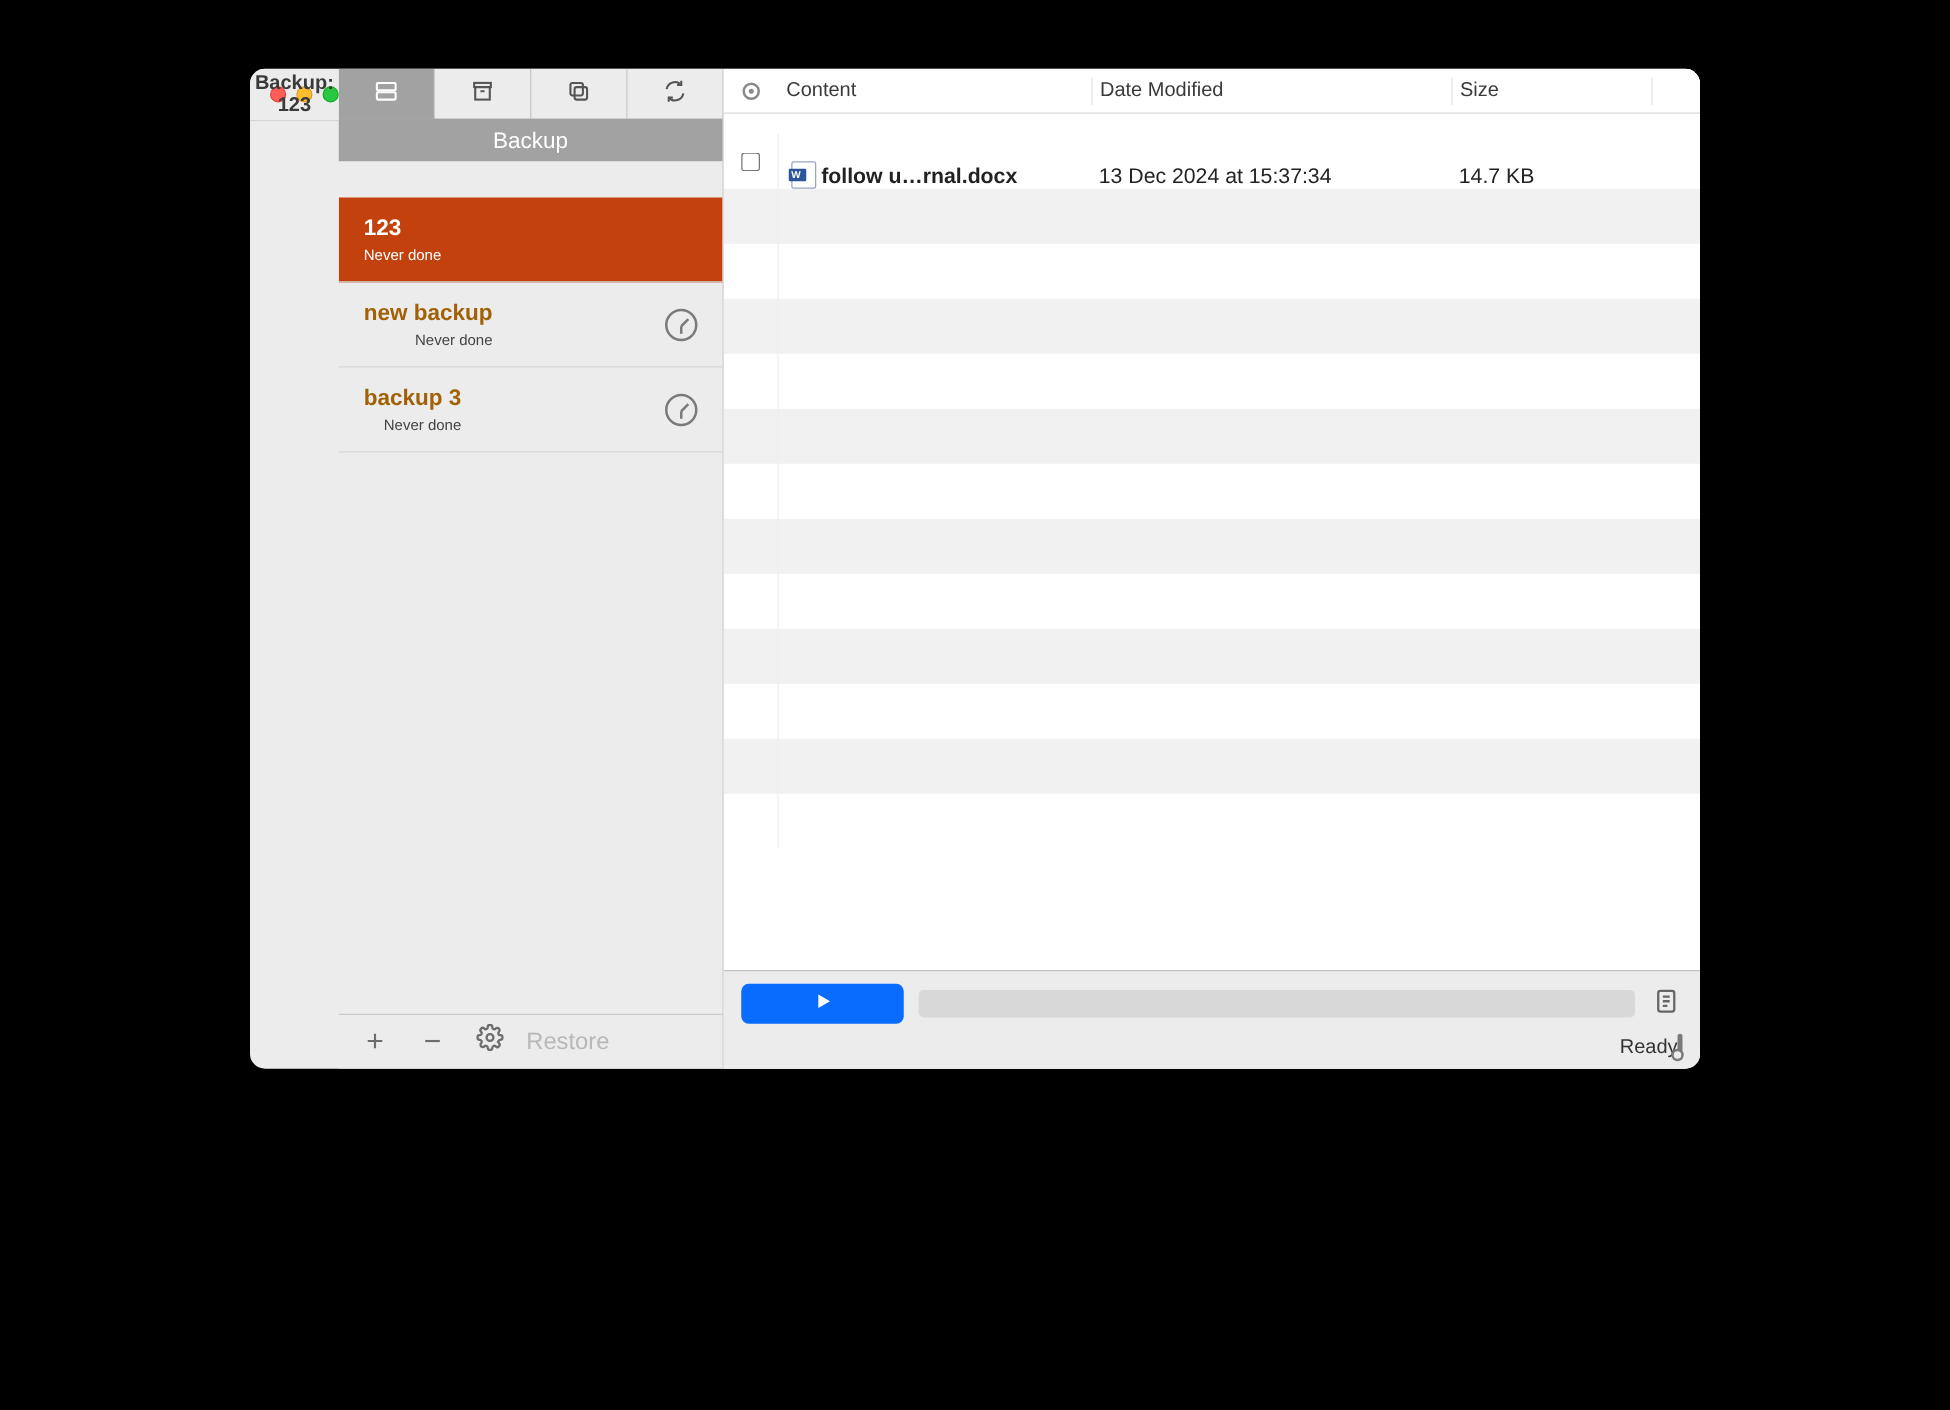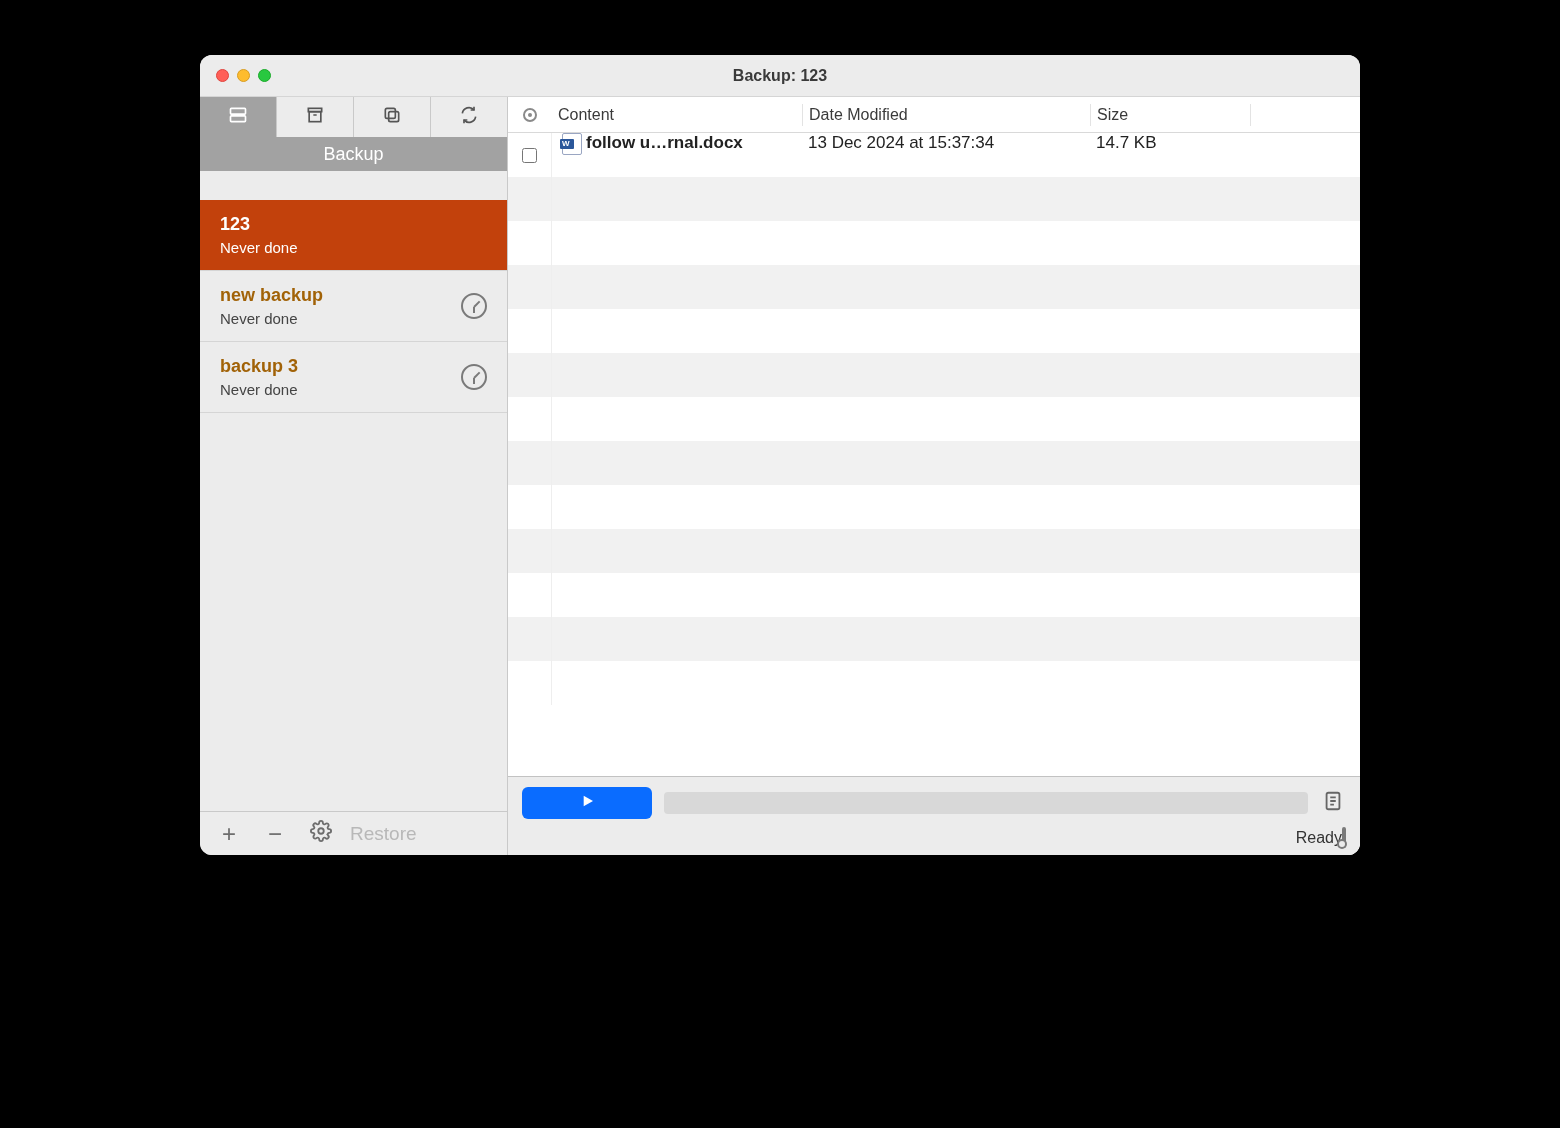--- a/index.html
+++ b/index.html
@@ -16,21 +16,21 @@
     height: 940px;
     padding: 55px;
   }
   .window {
     width: 1160px;
     height: 800px;
     background: #ececec;
     border-radius: 12px;
     box-shadow: 0 20px 60px rgba(0,0,0,0.6), 0 0 0 1px rgba(0,0,0,0.1);
     display: flex;
-    flex-direction: column;
+    flex-direction: row;
     overflow: hidden;
   }
 
   
   .titlebar {
     height: 42px;
     background: #ececec;
     display: flex;
     align-items: center;
     position: relative;
@@ -76,21 +76,21 @@
     text-align:center;
   }
   .backup-list { flex:1; overflow:auto; }
   .backup-item {
     padding: 14px 20px 14px 20px;
     border-bottom:1px solid #d5d5d5;
     display:flex; align-items:center; justify-content:space-between;
     cursor:default;
   }
   .backup-item .txt .name{ font-size:18px; font-weight:700; color:#a16207;}
-  .backup-item .txt .sub{ font-size:15px; color:#444; margin-top:4px;}
+  .backup-item .txt .sub{ font-size:12px; color:#444; margin-top:4px;text-align:right;}
   .backup-item.selected { background:#c2410c;margin-top:29px; }
   .backup-item.selected .name,
   .backup-item.selected .sub { color:#fff; }
   .clockicon {
     width:26px;height:26px;border:2px solid #7a7a7a;border-radius:50%;
     position:relative;
   }
   .clockicon::before,.clockicon::after{
     content:"";position:absolute;background:#7a7a7a;left:50%;top:50%;
     transform-origin:left center;
@@ -100,35 +100,35 @@
 
   .sidebar-footer{
     height:44px; border-top:1px solid #c9c9c9;
     display:flex; align-items:center; gap:0; padding:0 6px;
   }
   .sf-btn{ width:46px; height:38px; display:flex;align-items:center;justify-content:center;
     color:#6d6d6d; font-size:24px; }
   .sf-restore{ font-size:19px; color:#b8b8b8; margin-left:6px;}
 
   
-  .main { flex:1; display:flex; flex-direction:column; background:#fff; min-width:0;}
+  .main { flex:1; display:flex; flex-direction:column; background:#fff; min-width:0;gap:16px;}
   .col-headers{
     height:36px; display:flex; align-items:center;
     border-bottom:1px solid #d9d9d9; background:#fff;
     font-size:16px; color:#3a3a3a;
   }
   .col-headers .c-radio{width:44px;display:flex;justify-content:center;}
   .col-headers .c-content{flex:0 0 250px; padding-left:6px;}
   .col-headers .c-date{flex:0 0 288px; padding-left:6px; border-left:1px solid #e3e3e3;height:22px;display:flex;align-items:center;}
   .col-headers .c-size{flex:0 0 160px; padding-left:6px; border-left:1px solid #e3e3e3;height:22px;display:flex;align-items:center;}
   .col-headers .c-extra{flex:1; border-left:1px solid #e3e3e3;height:22px;}
 
   .rows{ flex:1; overflow:auto; }
   .row{
-    height:44px; display:flex; align-items:flex-start;
+    height:44px; display:flex; align-items:flex-end;
     font-size:17px; color:#222;
   }
   .row:nth-child(even){ background:#f1f1f1; }
   .row .r-chk{width:44px;display:flex;justify-content:center;border-right:1px solid #eee;height:100%;align-items:center;}
   .row .r-chk input{width:15px;height:15px;}
   .row .r-icon{width:28px;display:flex;justify-content:center;margin-left:6px;}
   .row .r-name{flex:0 0 216px; font-weight:700; white-space:nowrap; overflow:hidden; text-overflow:ellipsis;}
   .row .r-date{flex:0 0 288px; padding-left:6px;}
   .row .r-size{flex:0 0 160px; padding-left:6px;}
   .docx-icon{

